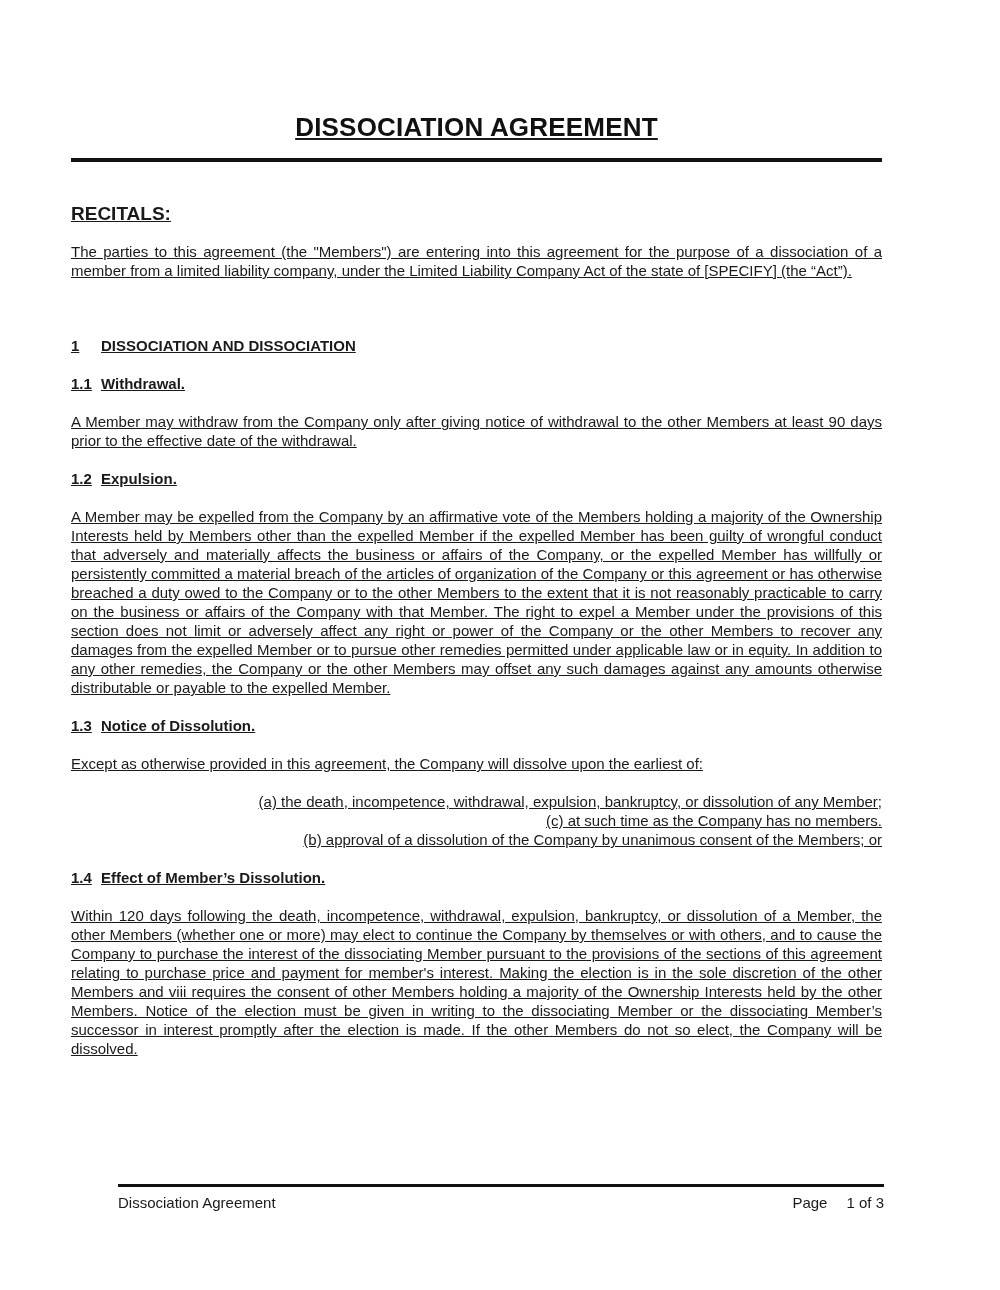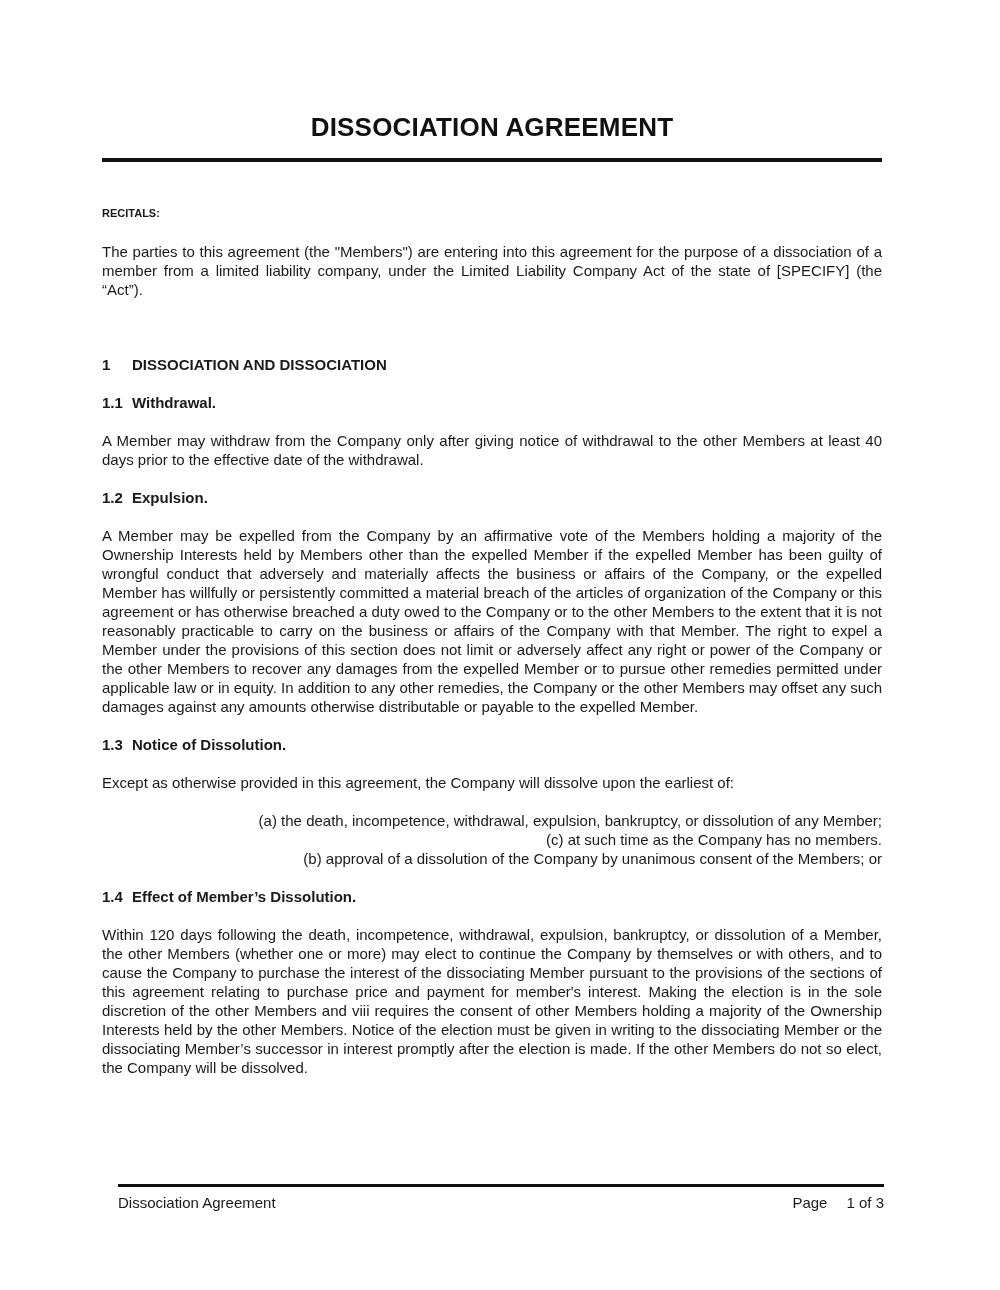--- a/index.html
+++ b/index.html
@@ -9,39 +9,40 @@
     height: 1290px;
     font-family: "Liberation Sans", "DejaVu Sans", sans-serif;
     color: #1a1a1a;
     position: relative;
     overflow: hidden;
   }
   .page {
     position: relative;
     width: 1000px;
     height: 1290px;
-    padding: 112px 118px 0 102px;
+    padding: 112px 118px 0 71px;
     background: #ffffff;
+    text-decoration: underline;
   }
   .doc-title {
     font-size: 26px;
     font-weight: bold;
     text-align: center;
     letter-spacing: 0.2px;
     line-height: 30px;
     color: #111111;
   }
   .title-rule {
     height: 4px;
     background: #111111;
     margin-top: 16px;
   }
   .recitals-heading {
     margin-top: 42px;
-    font-size: 11px;
+    font-size: 19px;
     font-weight: bold;
     line-height: 19px;
   }
   .body-text {
     font-size: 15px;
     line-height: 19px;
     margin-top: 19px;
   }
   .justify { text-align: justify; }
   .sec1-heading {
@@ -100,21 +101,21 @@
 
   <div class="sec1-heading">
     <span class="sec-num">1</span>
     <span>DISSOCIATION AND DISSOCIATION</span>
   </div>
 
   <div class="sub-heading">
     <span class="sec-num">1.1</span>
     <span>Withdrawal.</span>
   </div>
-  <p class="body-text justify">A Member may withdraw from the Company only after giving notice of withdrawal to the other Members at least 40 days prior to the effective date of the withdrawal.</p>
+  <p class="body-text justify">A Member may withdraw from the Company only after giving notice of withdrawal to the other Members at least 90 days prior to the effective date of the withdrawal.</p>
 
   <div class="sub-heading">
     <span class="sec-num">1.2</span>
     <span>Expulsion.</span>
   </div>
   <p class="body-text justify">A Member may be expelled from the Company by an affirmative vote of the Members holding a majority of the Ownership Interests held by Members other than the expelled Member if the expelled Member has been guilty of wrongful conduct that adversely and materially affects the business or affairs of the Company, or the expelled Member has willfully or persistently committed a material breach of the articles of organization of the Company or this agreement or has otherwise breached a duty owed to the Company or to the other Members to the extent that it is not reasonably practicable to carry on the business or affairs of the Company with that Member. The right to expel a Member under the provisions of this section does not limit or adversely affect any right or power of the Company or the other Members to recover any damages from the expelled Member or to pursue other remedies permitted under applicable law or in equity. In addition to any other remedies, the Company or the other Members may offset any such damages against any amounts otherwise distributable or payable to the expelled Member.</p>
 
   <div class="sub-heading">
     <span class="sec-num">1.3</span>
     <span>Notice of Dissolution.</span>

